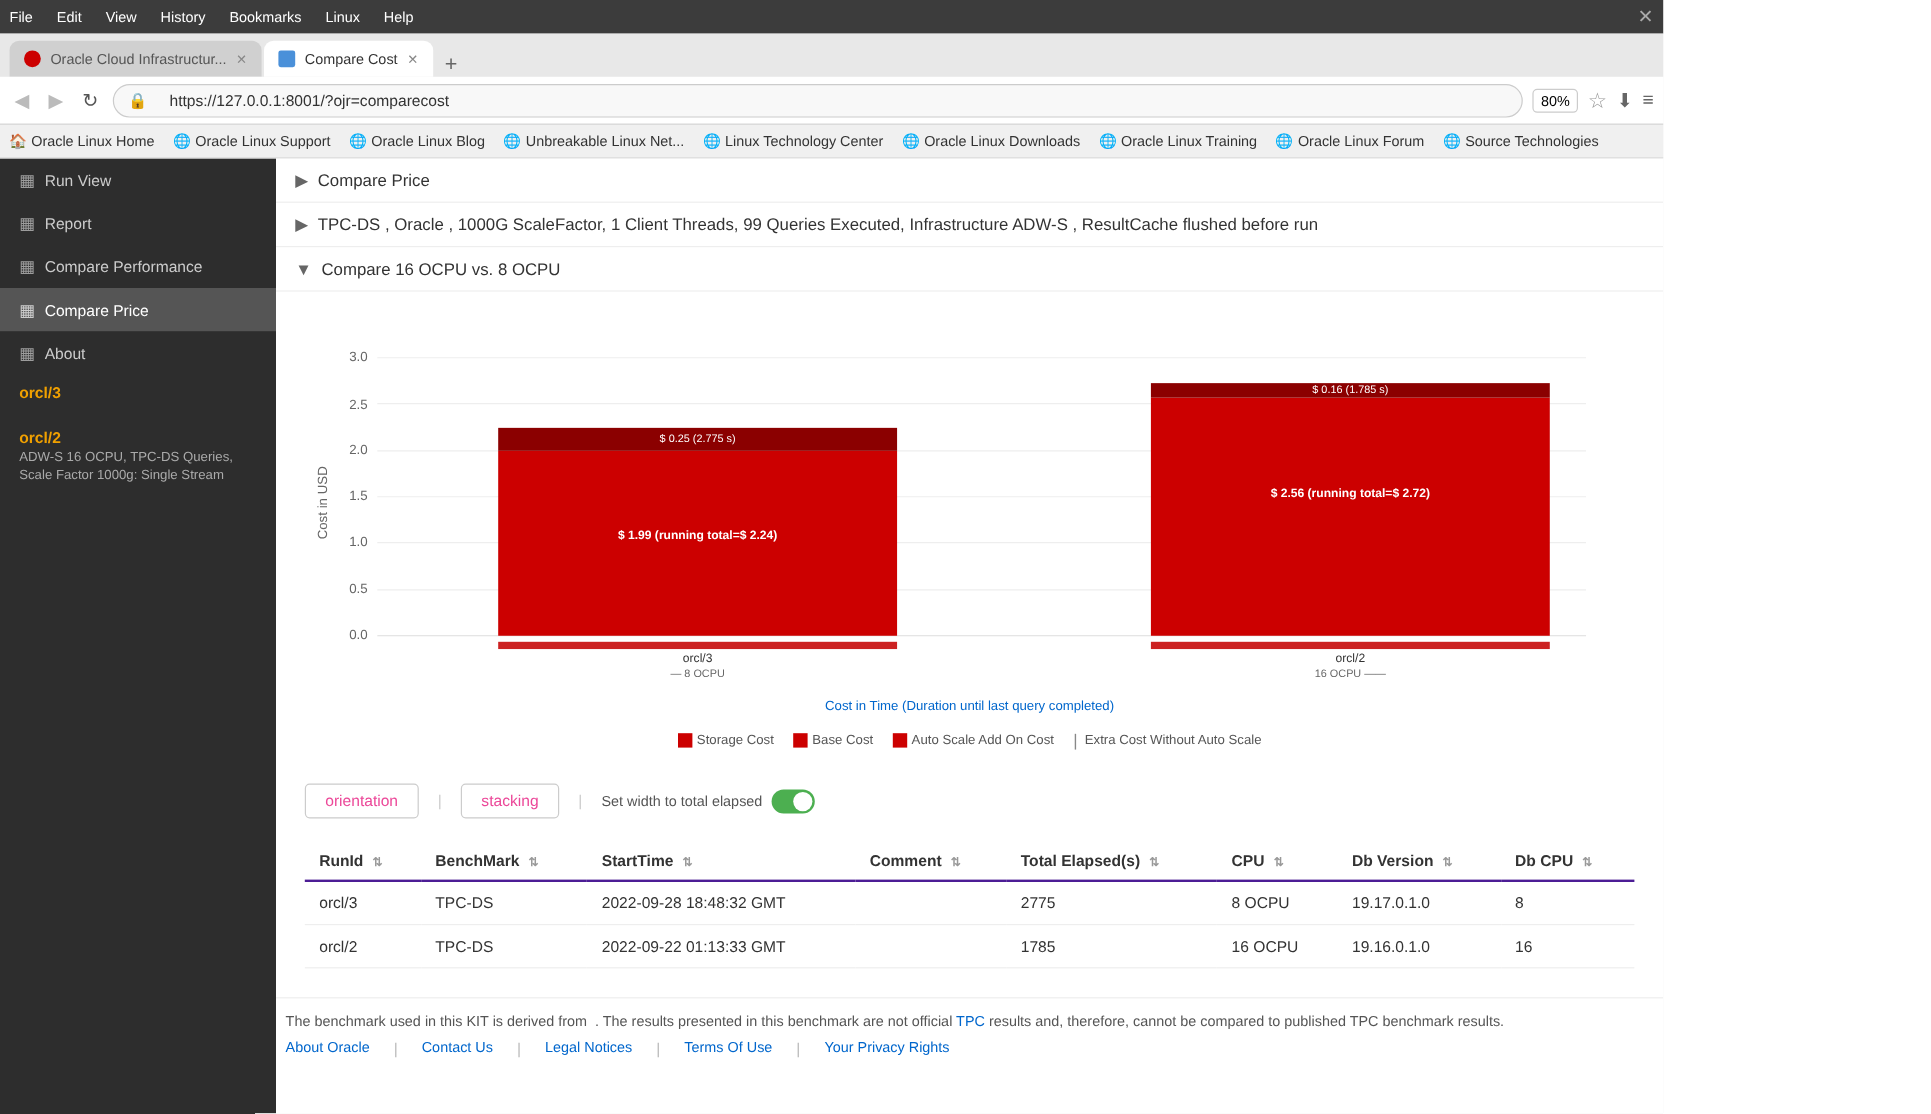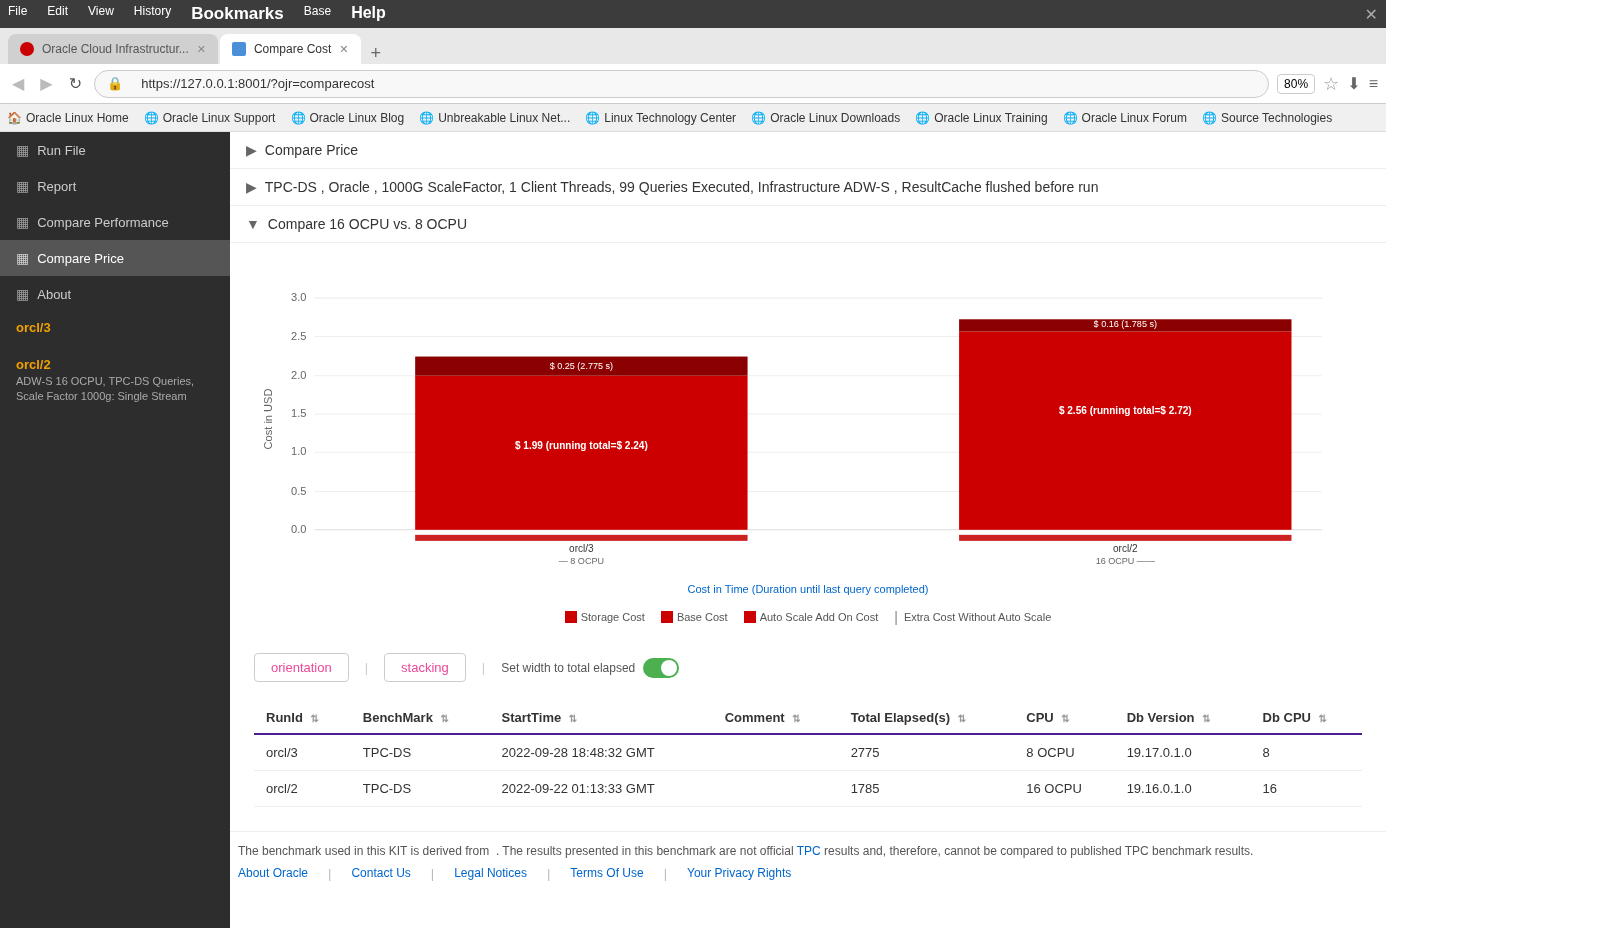--- a/index.html
+++ b/index.html
@@ -88,23 +88,23 @@
 <body>
 
 <div class="browser-frame">
 
   <div class="title-bar">
     <div class="title-bar-left">
       <span style="cursor:pointer;font-size:12px;">File</span>
       <span style="cursor:pointer;font-size:12px;">Edit</span>
       <span style="cursor:pointer;font-size:12px;">View</span>
       <span style="cursor:pointer;font-size:12px;">History</span>
-      <span style="cursor:pointer;font-size:17px;font-weight:bold;">Bookmarks</span>
-      <span style="cursor:pointer;font-size:12px;">Base</span>
-      <span style="cursor:pointer;font-size:16px;font-weight:bold;">Help</span>
+      <span style="cursor:pointer;font-size:12px;">Bookmarks</span>
+      <span style="cursor:pointer;font-size:12px;">Linux</span>
+      <span style="cursor:pointer;font-size:12px;">Help</span>
     </div>
     <div class="title-bar-right">
       <span style="cursor:pointer;font-size:16px;color:#aaa;">✕</span>
     </div>
   </div>
 
   <div class="tab-bar">
     <div class="tab inactive">
       <div class="tab-icon tab-icon-oracle"></div>
       <span style="overflow:hidden;text-overflow:ellipsis;white-space:nowrap;">Oracle Cloud Infrastructur...</span>
@@ -171,21 +171,21 @@
       <span class="bookmark-globe">🌐</span>
       <span>Source Technologies</span>
     </div>
   </div>
 
   <div class="main-area">
 
     <div class="sidebar">
       <div class="sidebar-menu-item">
         <span class="sidebar-icon">▦</span>
-        <span>Run File</span>
+        <span>Run View</span>
       </div>
       <div class="sidebar-menu-item">
         <span class="sidebar-icon">▦</span>
         <span>Report</span>
       </div>
       <div class="sidebar-menu-item">
         <span class="sidebar-icon">▦</span>
         <span>Compare Performance</span>
       </div>
       <div class="sidebar-menu-item active" style="background:#555;color:#fff;">

